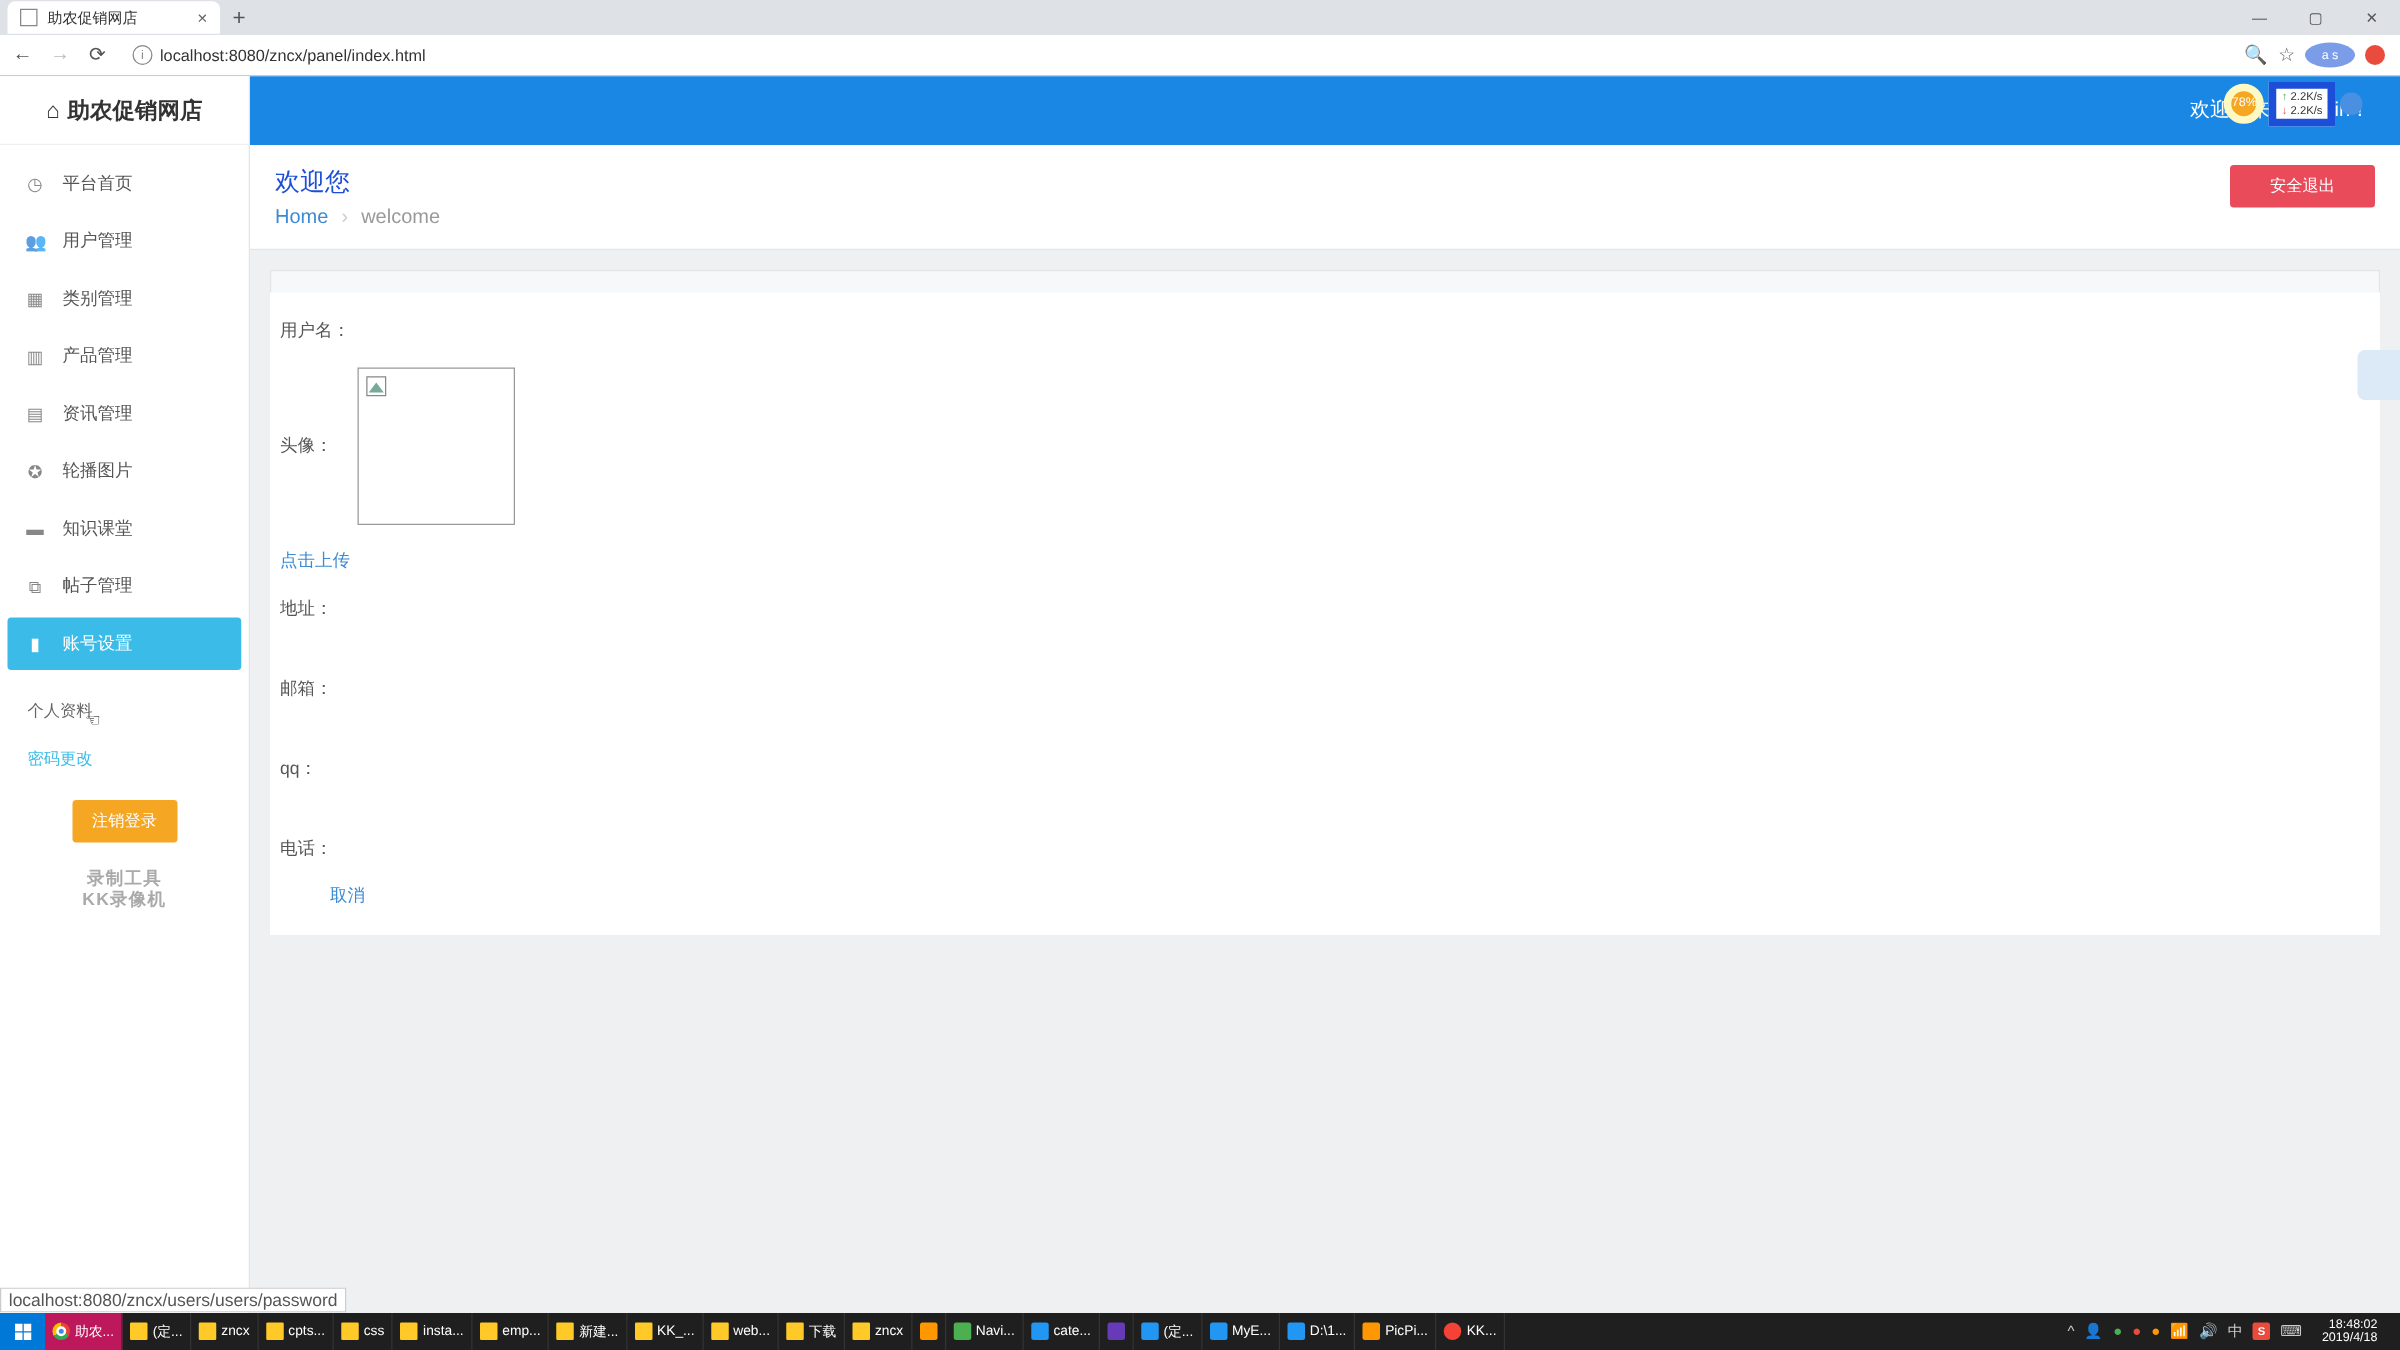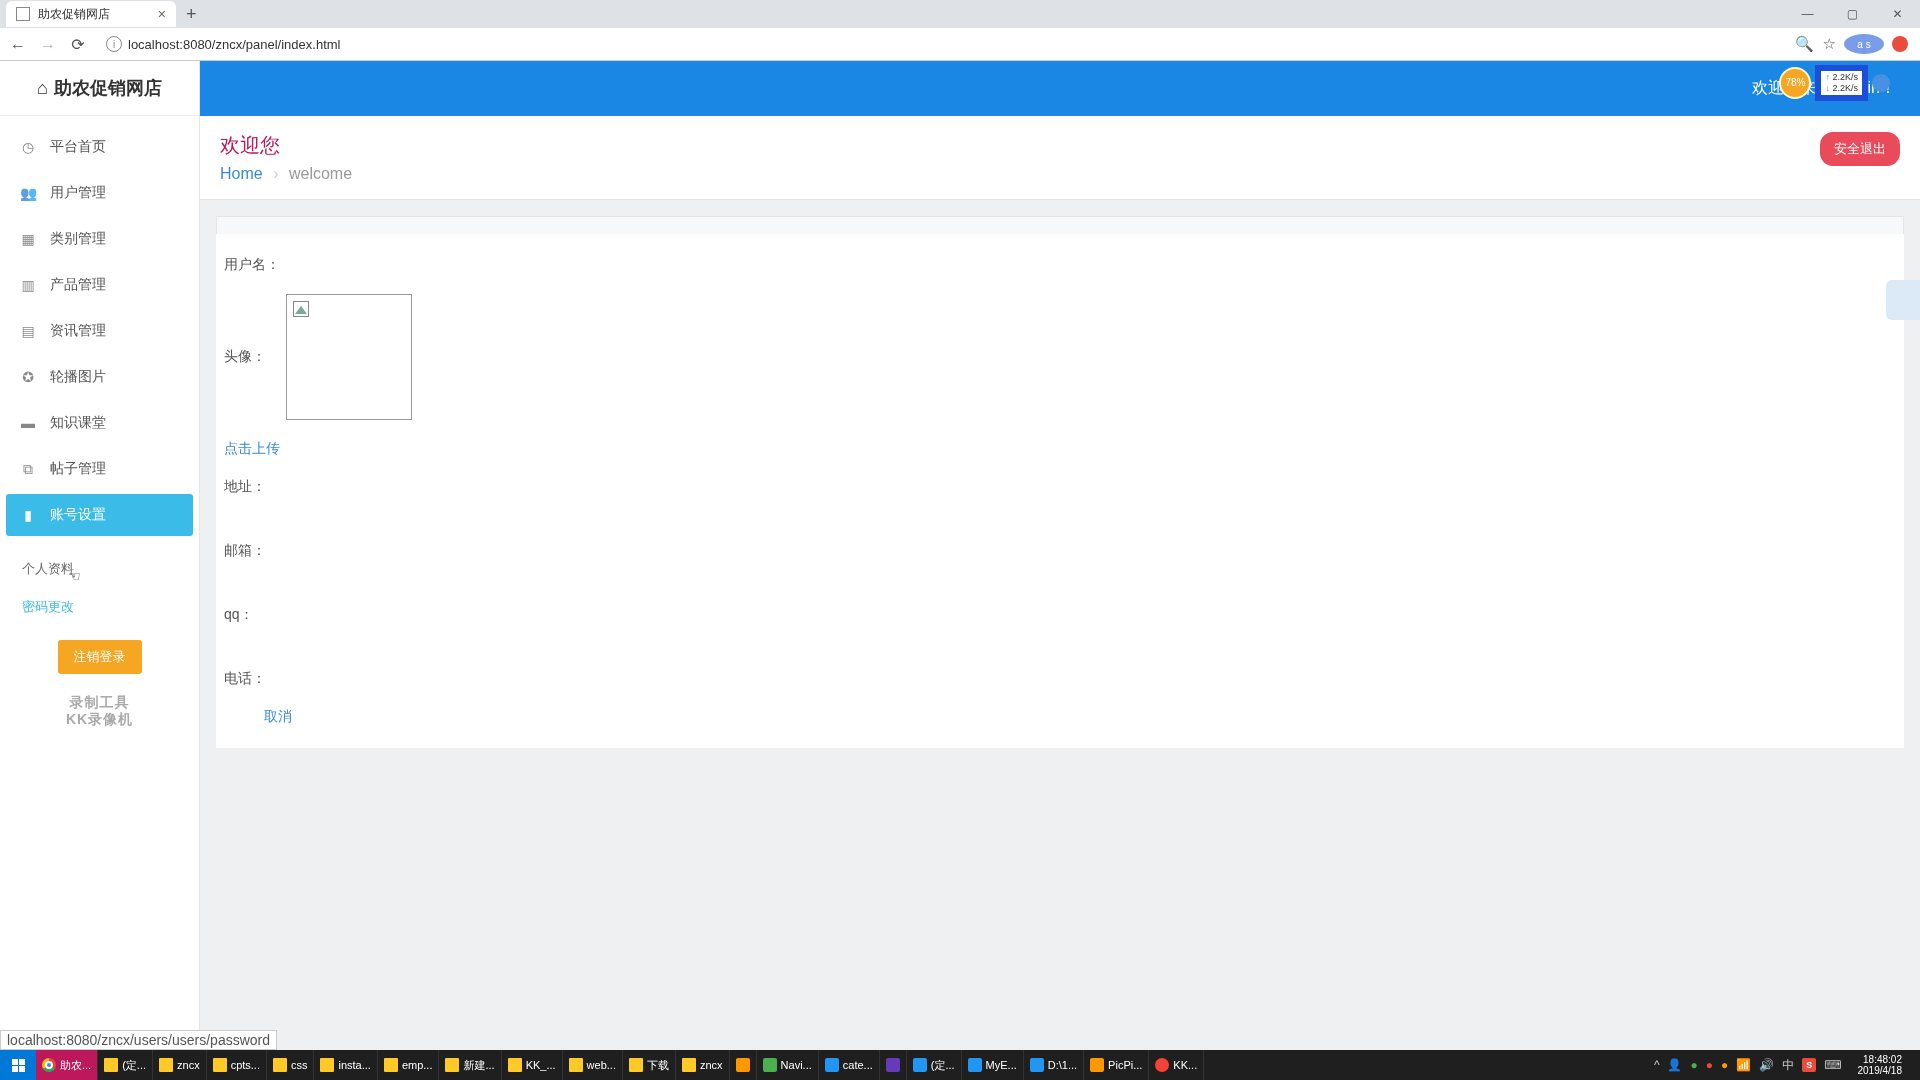--- a/index.html
+++ b/index.html
@@ -39,32 +39,32 @@
 .sub-item { padding: 10px 14px; font-size: 13px; color: #666; cursor: pointer; }
 .sub-item.hovered { color: #3bbce8; }
 .logout-wrap { text-align: center; padding: 14px 0; }
 .logout-btn { background: #f5a623; color: #fff; border: none; padding: 8px 16px; font-size: 13px; border-radius: 3px; cursor: pointer; }
 .watermark { text-align: center; padding: 6px; }
 .watermark-text { font-size: 14px; color: #aaa; font-weight: bold; text-shadow: 1px 1px 0 #fff, -1px -1px 0 #fff; letter-spacing: 1px; line-height: 1.2; }
 
 .main { flex: 1; background: #f5f5f5; display: flex; flex-direction: column; }
 .topbar { height: 55px; background: #1b87e5; color: #fff; display: flex; align-items: center; justify-content: flex-end; padding: 0 24px; font-size: 16px; position: relative; }
 .perf-widget { position: absolute; right: 30px; top: 4px; display: flex; align-items: center; gap: 4px; }
-.perf-circle { width: 32px; height: 32px; border-radius: 50%; background: #f5a623; color: #fff; font-size: 10px; display: flex; align-items: center; justify-content: center; border: 2px solid #fef9c3; }
+.perf-circle { width: 32px; height: 32px; border-radius: 50%; background: #f5a623; color: #fff; font-size: 10px; display: flex; align-items: center; justify-content: center; border: 6px solid #fef9c3; }
 .perf-stats { background: #fff; border: 6px solid #1d4ed8; padding: 1px 4px; font-size: 9px; color: #333; line-height: 1.2; }
 .perf-stats div::before { content: "↑ "; color: #4caf50; }
 .perf-stats div:last-child::before { content: "↓ "; color: #e94b3c; }
 .perf-extra { width: 18px; height: 18px; border-radius: 50%; background: #4a90e2; }
 
 .page-head { background: #fff; padding: 16px 20px; display: flex; align-items: flex-start; justify-content: space-between; border-bottom: 1px solid #e5e5e5; }
-.page-title { font-size: 20px; color: #be185d; font-weight: normal; margin-bottom: 6px; }
+.page-title { font-size: 20px; color: #1d4ed8; font-weight: normal; margin-bottom: 6px; }
 .breadcrumb { font-size: 16px; color: #999; text-align: center; }
 .breadcrumb a { color: #3b8bd4; text-decoration: none; }
 .bc-sep { margin: 0 6px; color: #ccc; }
-.exit-btn { background: #e94b5b; color: #fff; border: none; padding: 8px 14px; font-size: 13px; border-radius: 13px; cursor: pointer; }
+.exit-btn { background: #e94b5b; color: #fff; border: none; padding: 8px 32px; font-size: 13px; border-radius: 3px; cursor: pointer; }
 
 .content { flex: 1; padding: 16px; overflow-y: auto; background: #eef0f2; }
 .panel-strip { height: 18px; background: #f6f8fa; border: 1px solid #e5e5e5; border-bottom: none; }
 .form-panel { background: #fff; padding: 12px 4px; color: #555; font-size: 14px; }
 .form-row { padding: 10px 4px; }
 .form-label { display: inline-block; min-width: 52px; }
 .avatar-row { display: flex; align-items: center; gap: 10px; padding: 10px 4px; }
 .avatar-box { width: 126px; height: 126px; border: 1px solid #999; position: relative; display: inline-block; }
 .broken-img { position: absolute; top: 6px; left: 6px; width: 16px; height: 16px; }
 .broken-img::before { content: ""; position: absolute; inset: 0; border: 1px solid #888; }

